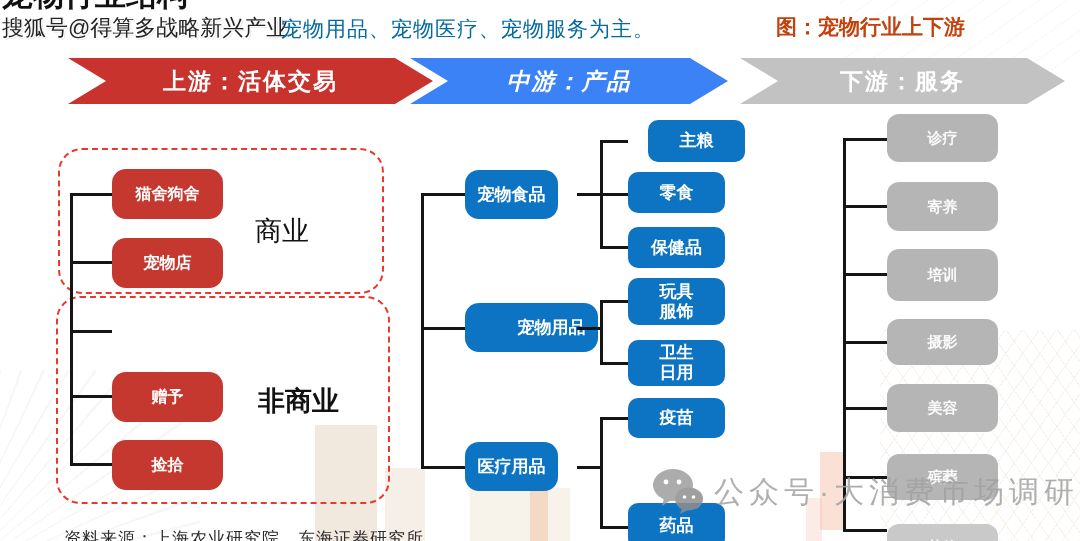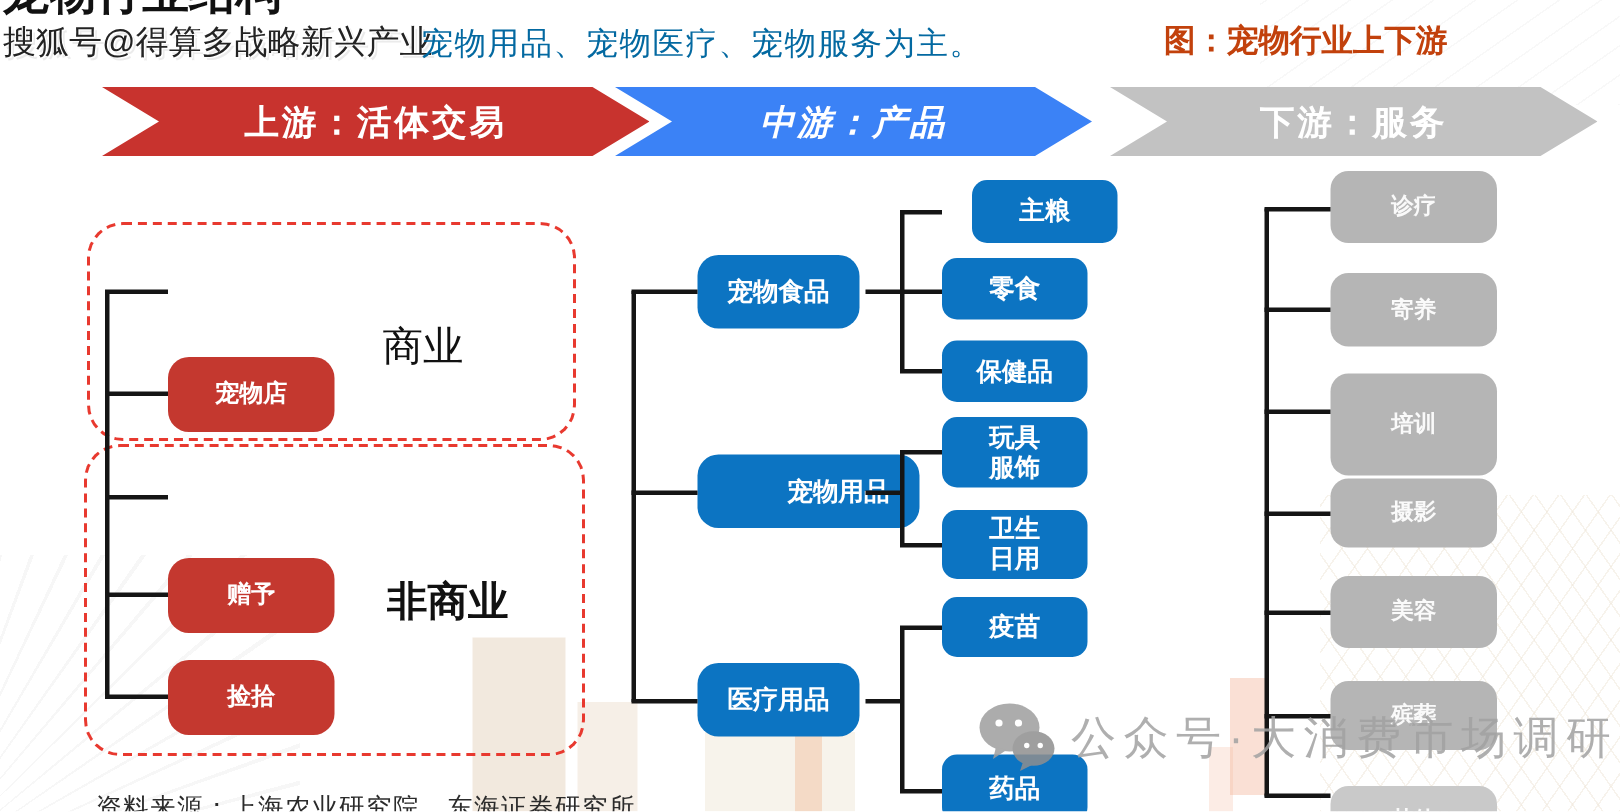--- a/index.html
+++ b/index.html
@@ -43,21 +43,21 @@
   .grp-biz{left:58px;top:148px;width:322px;height:142px;}
   .grp-nonbiz{left:56px;top:296px;width:330px;height:204px;}
   .grp-label{position:absolute;font-size:27px;color:#111;font-weight:500;white-space:nowrap;}
   .lbl-biz{left:255px;top:213px;}
   .lbl-nonbiz{left:258px;top:383px;font-weight:bold;}
 
   
   .box{position:absolute;display:flex;align-items:center;justify-content:center;text-align:center;
     color:#fff;font-weight:bold;white-space:pre-line;line-height:1.15;}
   .red-box{background:#c4382f;border-radius:14px;width:111px;height:50px;font-size:16px;}
-  .blue-box{background:#0c74c2;border-radius:14px;width:108px;height:49px;font-size:17px;}
+  .blue-box{background:#0c74c2;border-radius:14px;width:93px;height:49px;font-size:17px;}
   .blue-child{background:#0c74c2;border-radius:10px;width:97px;font-size:17px;}
   .gray-box{background:#b5b5b5;border-radius:12px;width:111px;height:48px;font-size:15px;color:#fafafa;}
 
   
   .hl,.vl{position:absolute;background:#151515;}
   .hl{height:2.5px;}
   .vl{width:2.5px;}
 
   
   .source{position:absolute;left:64px;top:527px;font-size:17px;color:#2b2b2b;letter-spacing:1px;white-space:nowrap;}
@@ -92,20 +92,21 @@
   </div>
   <div class="chevron chev-gray">
     <span>下游：服务</span>
   </div>
 
   <div class="dashed-group grp-biz"></div>
   <div class="dashed-group grp-nonbiz"></div>
   <div class="grp-label lbl-biz">商业</div>
   <div class="grp-label lbl-nonbiz">非商业</div>
 
+  <div class="box red-box" style="left:112px;top:169px;">猫舍狗舍</div>
   <div class="box red-box" style="left:112px;top:238px;">宠物店</div>
   <div class="box red-box" style="left:112px;top:372px;">赠予</div>
   <div class="box red-box" style="left:112px;top:440px;">捡拾</div>
 
   <div class="vl" style="left:70px;top:194px;height:270px;"></div>
   <div class="hl" style="left:70px;top:193px;width:42px;"></div>
   <div class="hl" style="left:70px;top:261px;width:42px;"></div>
   <div class="hl" style="left:70px;top:330px;width:42px;"></div>
   <div class="hl" style="left:70px;top:395px;width:42px;"></div>
   <div class="hl" style="left:70px;top:463px;width:42px;"></div>
@@ -139,21 +140,21 @@
   <div class="hl" style="left:600px;top:300px;width:28px;"></div>
   <div class="hl" style="left:600px;top:362px;width:28px;"></div>
 
   <div class="hl" style="left:577px;top:466px;width:23px;"></div>
   <div class="vl" style="left:600px;top:418px;height:110px;"></div>
   <div class="hl" style="left:600px;top:417px;width:28px;"></div>
   <div class="hl" style="left:600px;top:526px;width:28px;"></div>
 
   <div class="box gray-box" style="left:887px;top:114px;">诊疗</div>
   <div class="box gray-box" style="left:887px;top:182px;height:49px;">寄养</div>
-  <div class="box gray-box" style="left:887px;top:249px;height:68px;text-align:right;">培训</div>
+  <div class="box gray-box" style="left:887px;top:249px;height:52px;text-align:right;">培训</div>
   <div class="box gray-box" style="left:887px;top:319px;height:46px;">摄影</div>
   <div class="box gray-box" style="left:887px;top:384px;height:48px;">美容</div>
   <div class="box gray-box" style="left:887px;top:454px;height:46px;">殡葬</div>
   <div class="box gray-box" style="left:887px;top:524px;height:46px;background:#c9c9c9;">其他</div>
 
   <div class="vl" style="left:843px;top:139px;height:392px;"></div>
   <div class="hl" style="left:843px;top:138px;width:44px;"></div>
   <div class="hl" style="left:843px;top:205px;width:44px;"></div>
   <div class="hl" style="left:843px;top:273px;width:44px;"></div>
   <div class="hl" style="left:843px;top:341px;width:44px;"></div>

